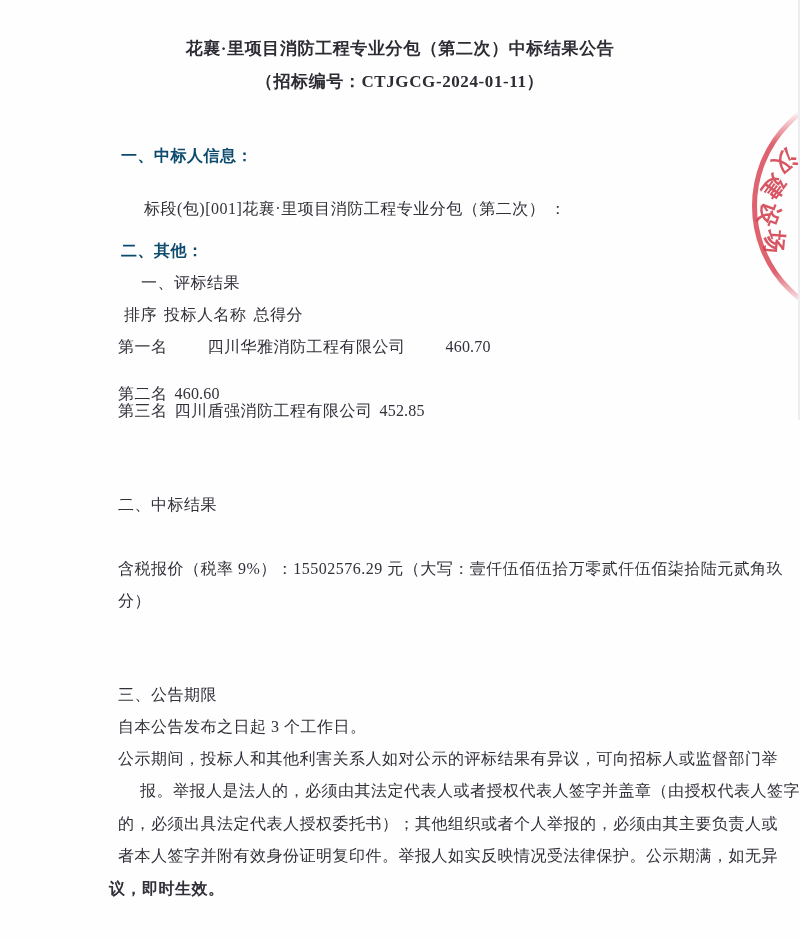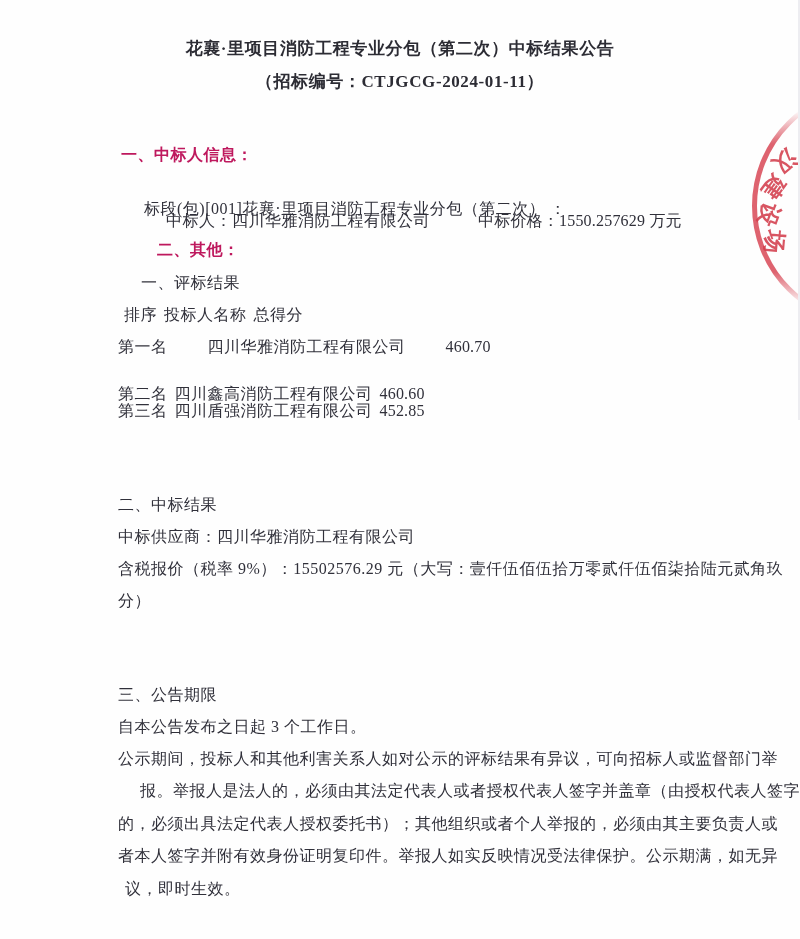--- a/index.html
+++ b/index.html
@@ -9,21 +9,21 @@
     height: 939px;
     background: #fefefe;
     overflow: hidden;
     font-family: "Liberation Serif", "DejaVu Serif", serif;
     color: #30303a;
   }
   .abs { position: absolute; white-space: nowrap; }
   .t-center { left: 0; width: 800px; text-align: center; }
   .title { font-size: 17px; font-weight: 700; letter-spacing: 0.6px; color: #2c2c34; }
   .line { font-size: 16px; letter-spacing: 0.5px; line-height: 22px; }
-  .bold { font-weight: 700; color: #be185d; font-family: Liberation Mono, monospace; }
+  .bold { font-weight: 700; color: #0c4a6e; }
   .row-flex { display: inline-flex; gap: 7px; }
   .pair-flex { display: inline-flex; gap: 48px; }
   .num { letter-spacing: 0.2px; }
   
   .seal-arc {
     position: absolute;
     left: 752px; top: 86px;
     width: 240px; height: 240px;
     border: 5px solid rgba(216, 72, 86, 0.85);
     border-radius: 50%;
@@ -53,62 +53,56 @@
 </head>
 <body>
 
 <div class="page">
 
   <div class="abs t-center title" style="top: 37px;">花襄·里项目消防工程专业分包（第二次）中标结果公告</div>
   <div class="abs t-center title" style="top: 70px;">（招标编号：CTJGCG-2024-01-11）</div>
 
   <div class="abs line bold" style="left: 121px; top: 145px;">一、中标人信息：</div>
   <div class="abs line" style="left: 144px; top: 190px; margin-top: 8px;">标段(包)[001]花襄·里项目消防工程专业分包（第二次） ：</div>
-  <div class="abs line pair-flex" style="left: 166px; top: 210px;">
-    <span>中标人：四川华雅消防工程有限公司</span>
-    <span class="num">中标价格：1550.257629 万元</span>
-  </div>
 
-  <div class="abs line bold" style="left: 121px; top: 240px; margin-left: 36px;">二、其他：</div>
+  <div class="abs line bold" style="left: 121px; top: 240px;">二、其他：</div>
   <div class="abs line" style="left: 141px; top: 272px;">一、评标结果</div>
 
   <div class="abs line row-flex" style="left: 124px; top: 304px;">
     <span>排序</span>
     <span>投标人名称</span>
     <span>总得分</span>
   </div>
 
   <div class="abs line row-flex" style="left: 118px; top: 336px; gap: 40px;">
     <span>第一名</span>
     <span>四川华雅消防工程有限公司</span>
     <span class="num">460.70</span>
   </div>
   <div class="abs line row-flex" style="left: 118px; top: 383px;">
     <span>第二名</span>
-    <span>四川鑫高消防工程有限公司</span>
     <span class="num">460.60</span>
   </div>
   <div class="abs line row-flex" style="left: 118px; top: 400px;">
     <span>第三名</span>
     <span>四川盾强消防工程有限公司</span>
     <span class="num">452.85</span>
   </div>
 
   <div class="abs line" style="left: 118px; top: 494px;">二、中标结果</div>
-  <div class="abs line" style="left: 118px; top: 526px;">中标供应商：四川华雅消防工程有限公司</div>
   <div class="abs line" style="left: 118px; top: 558px;">含税报价（税率 9%）：15502576.29 元（大写：壹仟伍佰伍拾万零贰仟伍佰柒拾陆元贰角玖</div>
   <div class="abs line" style="left: 118px; top: 590px;">分）</div>
 
   <div class="abs line" style="left: 118px; top: 684px;">三、公告期限</div>
   <div class="abs line" style="left: 118px; top: 716px;">自本公告发布之日起 3 个工作日。</div>
   <div class="abs line" style="left: 118px; top: 748px;">公示期间，投标人和其他利害关系人如对公示的评标结果有异议，可向招标人或监督部门举</div>
   <div class="abs line" style="left: 118px; top: 780px; margin-left: 22px;">报。举报人是法人的，必须由其法定代表人或者授权代表人签字并盖章（由授权代表人签字</div>
   <div class="abs line" style="left: 118px; top: 845px;">者本人签字并附有效身份证明复印件。举报人如实反映情况受法律保护。公示期满，如无异</div>
   <div class="abs line" style="left: 118px; top: 813px;">的，必须出具法定代表人授权委托书）；其他组织或者个人举报的，必须由其主要负责人或</div>
-  <div class="abs line" style="left: 125px; top: 878px;">议，即时生效。</div>
+  <div class="abs line" style="left: 109px; top: 878px; font-weight: bold;">议，即时生效。</div>
 
   <div class="seal-arc"></div>
   <span class="seal-char" style="left: 773px; top: 150px; transform: rotate(140deg);">汉</span>
   <span class="seal-char" style="left: 762px; top: 176px; transform: rotate(125deg);">建</span>
   <span class="seal-char" style="left: 757px; top: 203px; transform: rotate(110deg);">设</span>
   <span class="seal-char" style="left: 763px; top: 230px; transform: rotate(95deg);">场</span>
   <div class="seal-fade top"></div>
   <div class="seal-fade bot"></div>
 
   <div class="scan-edge"></div>

